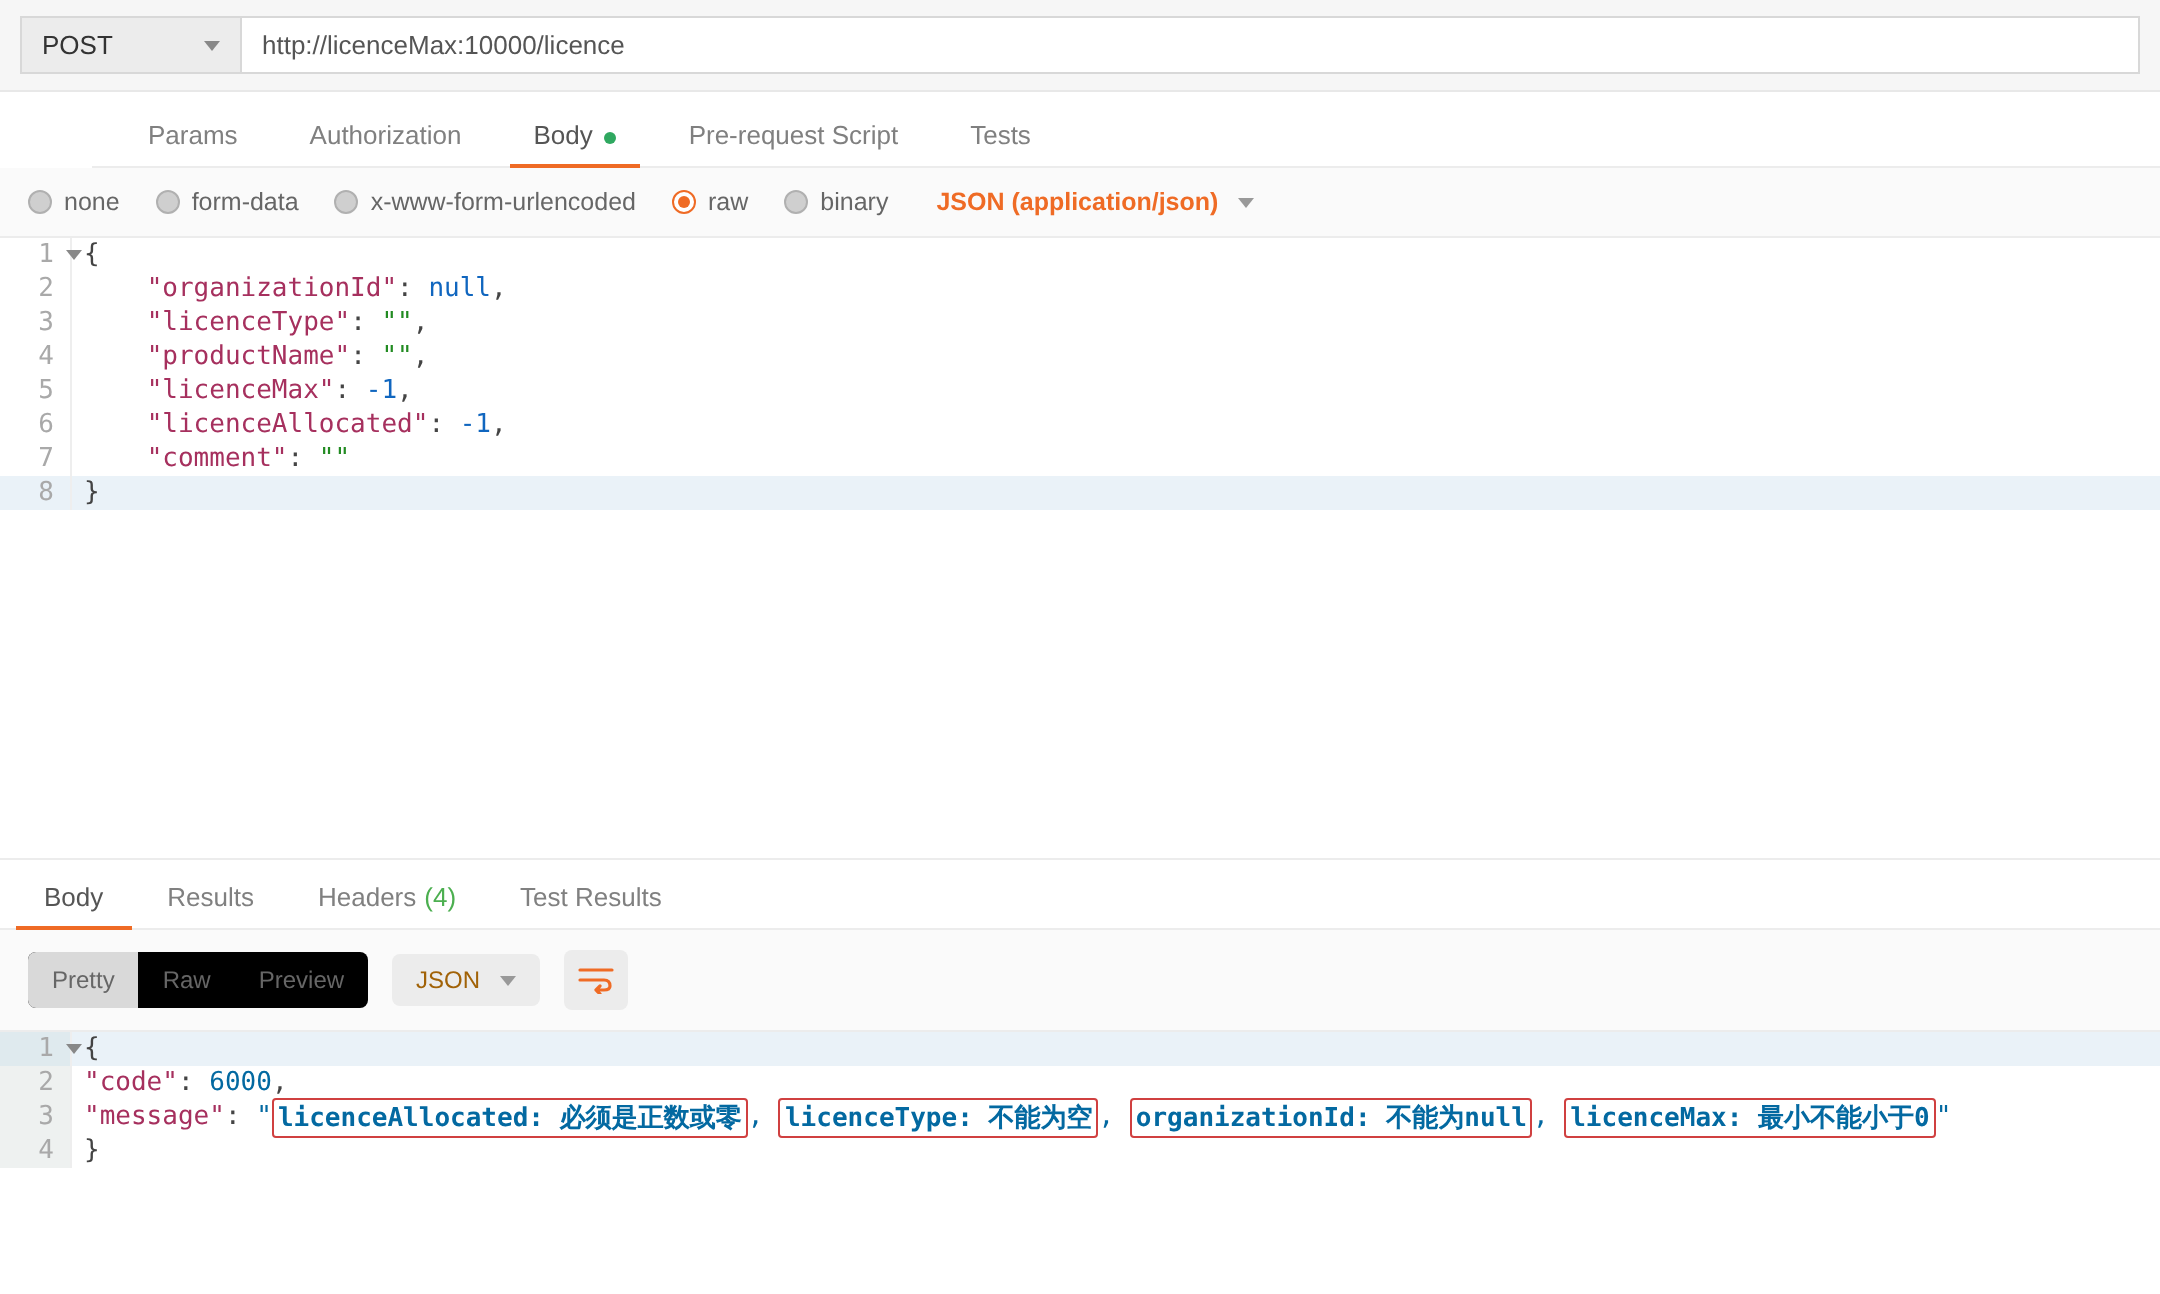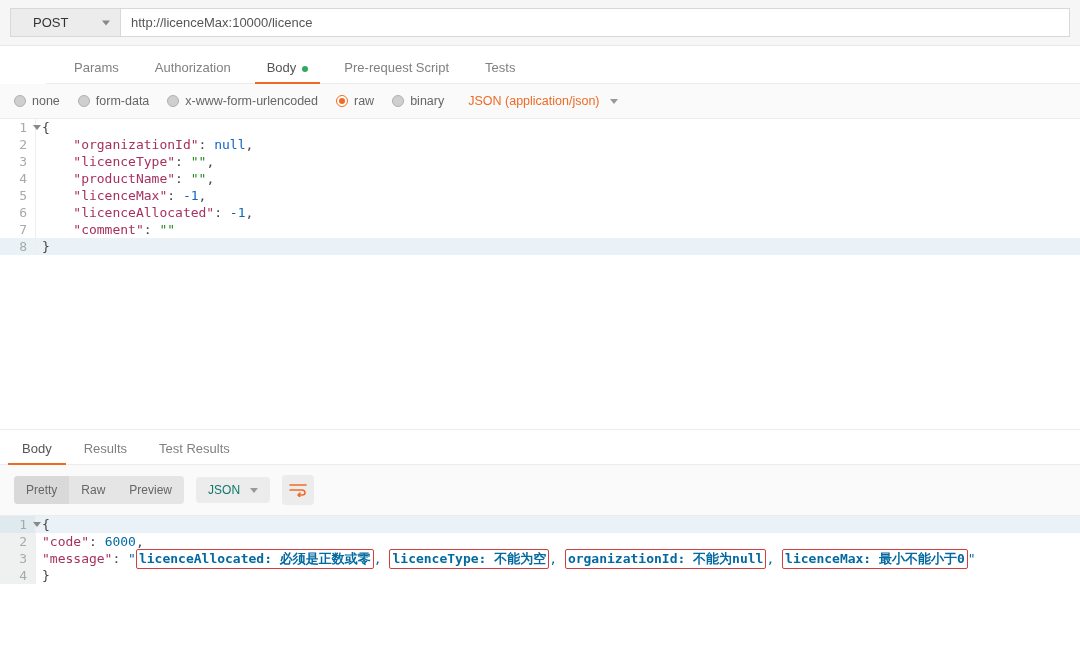--- a/index.html
+++ b/index.html
@@ -17,21 +17,21 @@
     align-items: stretch;
     border-bottom: 1px solid #e8e8e8;
     background: #f6f6f6;
     padding: 8px 10px;
     gap:0;
   }
   .method-select {
     background: #ececec;
     border: 1px solid #d8d8d8;
     border-right:none;
-    padding: 6px 22px;
+    padding: 6px 10px;
     display: flex;
     align-items: center;
     gap: 36px;
     width: 110px;
     font-size:13px;
     color:#333;
     position:relative;
   }
   .method-select .caret{
     position:absolute; right:10px; top:50%; transform:translateY(-50%);
@@ -68,45 +68,45 @@
   }
   .green-dot{display:inline-block;width:6px;height:6px;border-radius:50%;background:#2fa860;margin-left:6px;vertical-align:middle;}
   .body-type-row{
     display:flex;align-items:center;padding:10px 14px;gap:18px;border-bottom:1px solid #ececec;background:#fafafa;font-size:12.5px;text-align:center;
   }
   .radio{display:flex;align-items:center;gap:6px;color:#666;cursor:pointer;}
   .r-outer{width:12px;height:12px;border-radius:50%;border:1px solid #b0b0b0;display:flex;align-items:center;justify-content:center;background:#cfcfcf;}
   .radio.sel .r-outer{background:#fff;border-color:#ef6b25;}
   .r-inner{width:6px;height:6px;border-radius:50%;background:#ef6b25;display:none;}
   .radio.sel .r-inner{display:block;}
-  .content-type{color:#ef6b25;display:flex;align-items:center;gap:10px;margin-left:6px;}
+  .content-type{color:#ef6b25;display:flex;align-items:center;gap:10px;margin-left:6px;font-weight:bold;}
   .ct-caret{width:0;height:0;border-left:4px solid transparent;border-right:4px solid transparent;border-top:5px solid #999;}
   
   .editor { font-family: Menlo, Consolas, monospace; font-size:13px; color:#333; background:#fff;}
   .editor .row{display:flex;align-items:stretch;}
   .editor .row.hl{background:#eaf2f8;}
   .gutter{width:36px;text-align:right;padding:0 8px;color:#a9a9a9;border-right:1px solid #eee;user-select:none;display:flex;align-items:center;justify-content:flex-end;height:17px;position:relative;}
   .gutter .fold{position:absolute;right:-6px;width:0;height:0;border-left:4px solid transparent;border-right:4px solid transparent;border-top:5px solid #888;}
   .code{padding:0 6px;white-space:pre;display:flex;align-items:center;height:17px;flex:1;}
   .tok-key{color:#a6305e;}
   .tok-punc{color:#444;}
   .tok-null{color:#1066bf;}
   .tok-num{color:#1066bf;}
   .tok-str{color:#228b22;}
   .editor-body{height:300px;overflow:hidden;}
   
   .resp-tabs{display:flex;align-items:flex-end;padding:0 6px;border-top:1px solid #ececec;border-bottom:1px solid #ececec;height:36px;font-size:13px;color:#808080;margin-top:10px;}
   .resp-tab{padding:10px 16px 8px 16px;cursor:pointer;position:relative;}
   .resp-tab.active{color:#555;}
   .resp-tab.active::after{content:"";position:absolute;left:2px;right:2px;bottom:-1px;height:2px;background:#ef6b25;}
   .toolbar{display:flex;align-items:center;padding:10px 14px;gap:12px;border-bottom:1px solid #ececec;background:#fafafa;}
-  .pill-group{display:flex;background:#e5e5e5;border-radius:4px;overflow:hidden;justify-content:space-between;}
+  .pill-group{display:flex;background:#000000;border-radius:4px;overflow:hidden;justify-content:space-between;}
   .pill{padding:7px 12px;font-size:12px;color:#666;cursor:pointer;}
   .pill.active{background:#d9d9d9;}
-  .json-pick{display:flex;align-items:center;gap:10px;background:#ececec;border-radius:4px;padding:6px 12px;font-size:12px;color:#0f766e;}
+  .json-pick{display:flex;align-items:center;gap:10px;background:#ececec;border-radius:4px;padding:6px 12px;font-size:12px;color:#a16207;}
   .wrap-btn{width:32px;height:30px;border-radius:4px;background:#ececec;display:flex;align-items:center;justify-content:center;color:#ef6b25;font-size:16px;}
   .resp-editor .gutter{background:#eef1f0;}
   .resp-editor .row.hl .gutter{background:#dfeaee;}
   .hl-box{border:1px solid #d04040;padding:0 2px;border-radius:2px;font-weight:bold;}
   .blue{color:#0369a1;}
   .dkey{color:#a6305e;}
 </style>
 </head>
 <body>
 
@@ -188,20 +188,21 @@
     </div>
     <div class="row hl">
       <div class="gutter">8</div>
       <div class="code"><span class="tok-punc">}</span></div>
     </div>
   </div>
 
 <div class="resp-tabs">
   <div class="resp-tab active"><span>Body</span></div>
   <div class="resp-tab"><span>Results</span></div>
+  <div class="resp-tab"><span>Headers</span><span style="color:#4caf50;margin-left:4px">(4)</span></div>
   <div class="resp-tab"><span>Test Results</span></div>
 </div>
 
 <div class="toolbar">
   <div class="pill-group">
     <div class="pill active"><span>Pretty</span></div>
     <div class="pill"><span>Raw</span></div>
     <div class="pill"><span>Preview</span></div>
   </div>
   <div class="json-pick">

